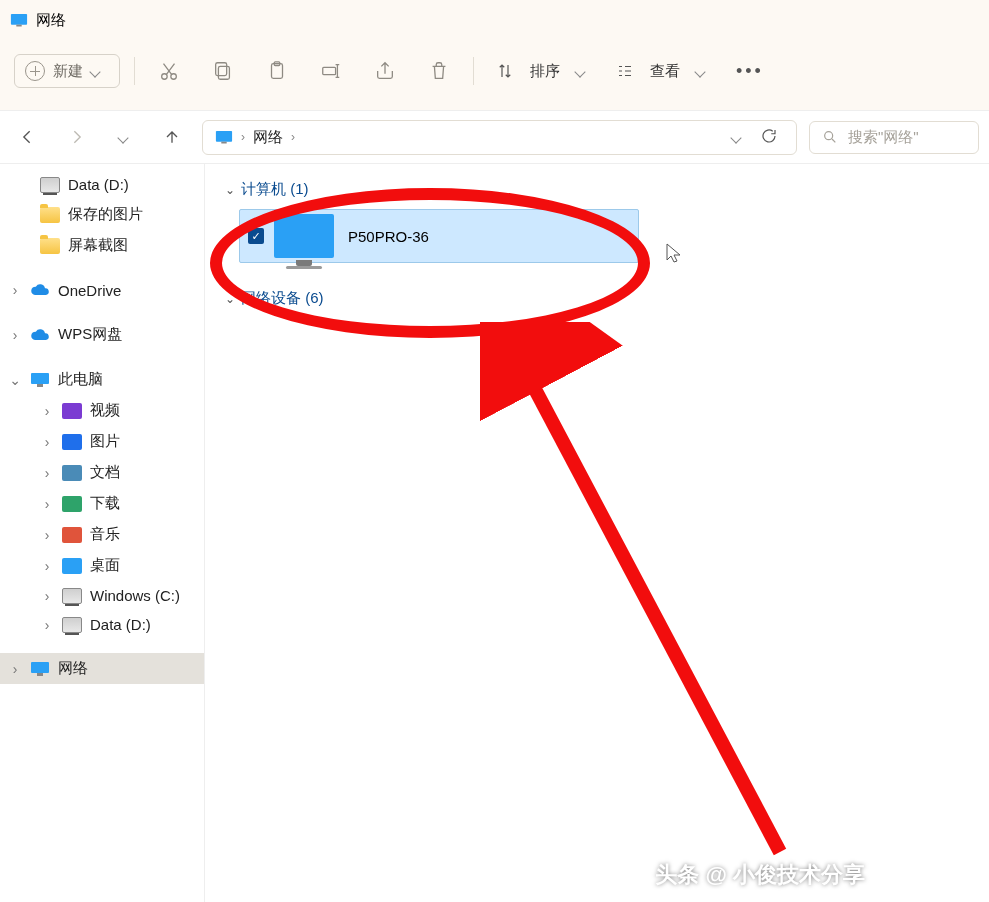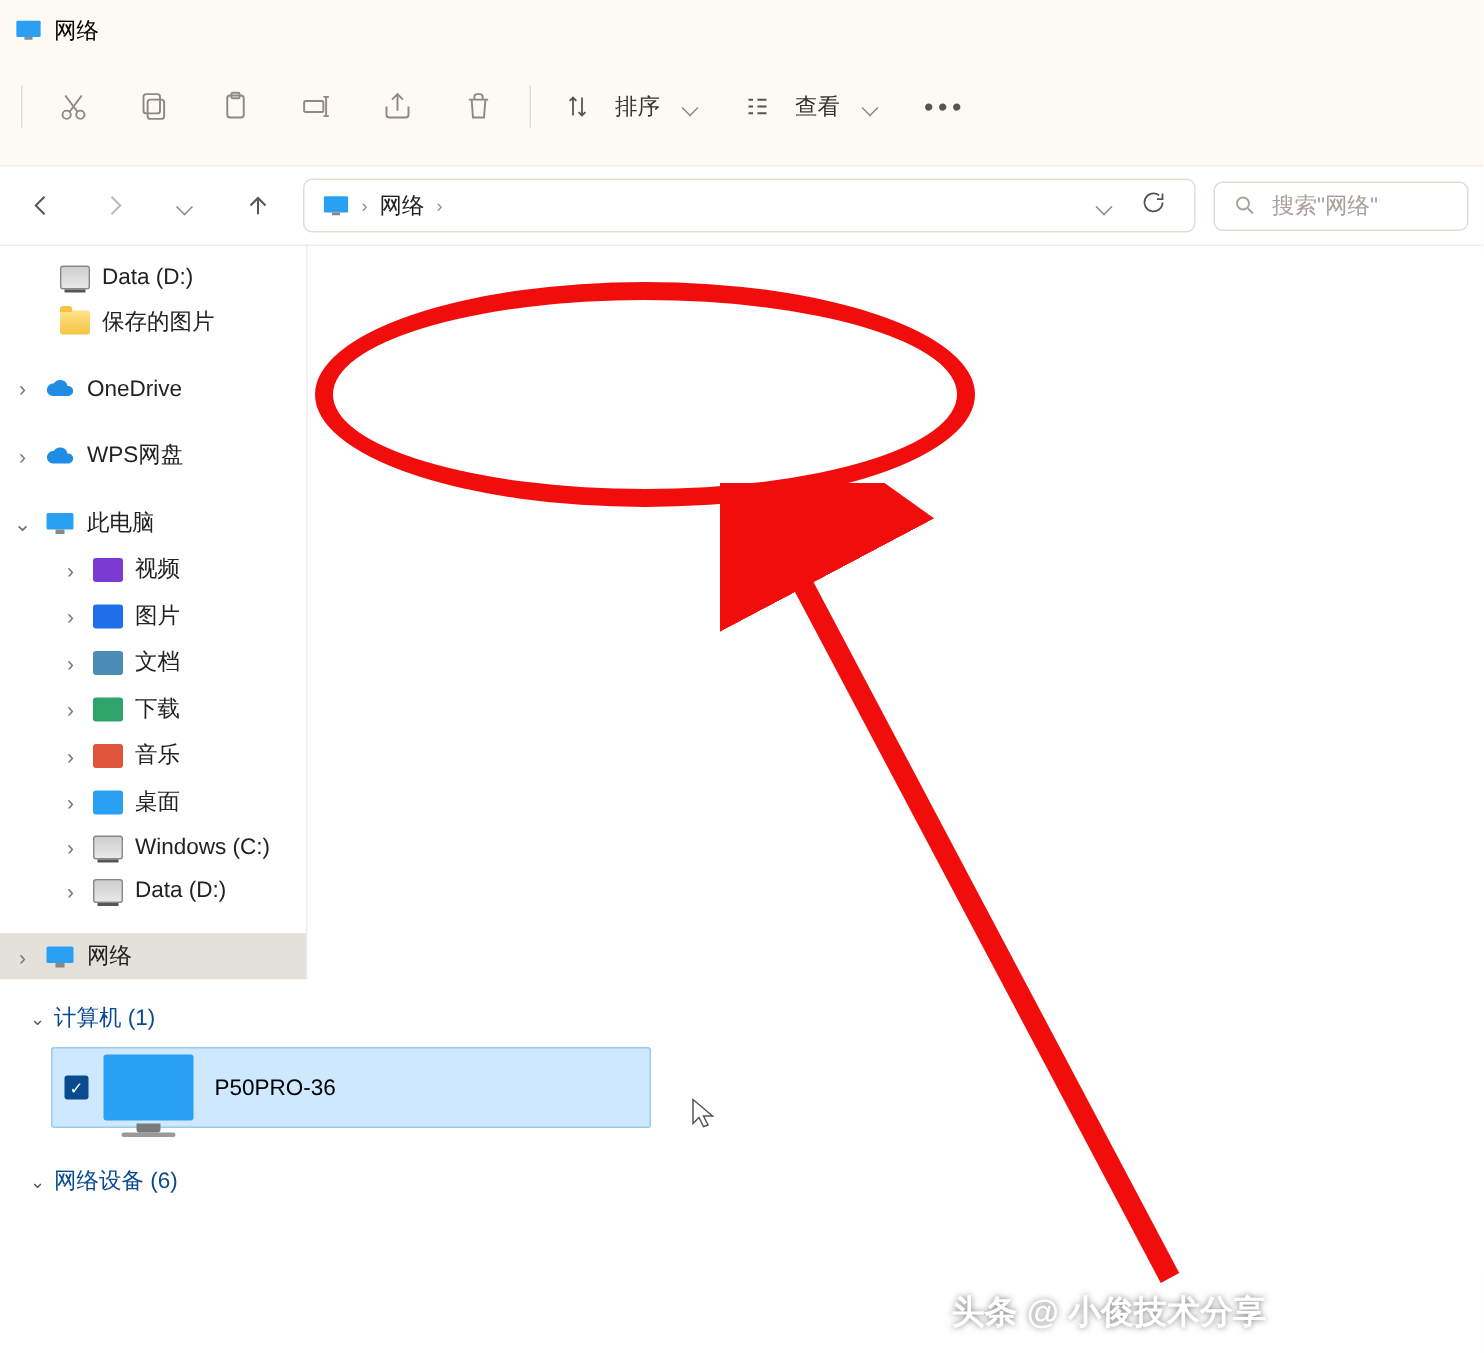--- a/index.html
+++ b/index.html
@@ -30,21 +30,21 @@
   .navarrow { width: 36px; height: 36px; display: flex; align-items: center; justify-content: center; color: #555; cursor: pointer; }
   .navarrow.disabled { color: #bdbab3; cursor: default; }
   .navarrow svg { width: 20px; height: 20px; fill: none; stroke: currentColor; stroke-width: 1.6; }
   .addrbar { flex: 1; display: flex; align-items: center; gap: 8px; padding: 6px 12px; border: 1px solid #e2ddd3; border-radius: 6px; background: #fff; font-size: 15px; }
   .addrbar .seg { color: #222; }
   .addrbar .gt { color: #888; font-size: 12px; }
   .addr-actions { display: flex; align-items: center; gap: 18px; margin-left: auto; padding-right: 6px; }
   .searchbox { display: flex; align-items: center; gap: 10px; padding: 6px 12px; border: 1px solid #e2ddd3; border-radius: 6px; width: 170px; color: #a6a29a; font-size: 15px; }
 
   
-  .main { display: flex; height: calc(902px - 40px - 70px - 54px); background: #fff; flex-direction: column; }
+  .main { display: flex; height: calc(902px - 40px - 70px - 54px); background: #fff; }
   .sidebar { width: 205px; border-right: 1px solid #eee; overflow: hidden; padding-top: 6px; }
   .tree-item { display: flex; align-items: center; gap: 8px; padding: 6px 8px; font-size: 15px; color: #222; cursor: pointer; }
   .tree-item .chev { width: 14px; display: flex; justify-content: center; color: #777; font-size: 14px; }
   .tree-item.level-2 { padding-left: 40px; }
   .tree-item.selected { background: #e4e1db; }
   .folder-yellow { width: 20px; height: 16px; background: linear-gradient(#ffe08a,#f6c443); border-radius: 2px; position: relative; }
   .folder-yellow::before { content: ""; position: absolute; left: 0; top: -3px; width: 8px; height: 4px; background: #f6c443; border-radius: 2px 2px 0 0; }
   .folder-blue { width: 20px; height: 16px; background: #1f6feb; border-radius: 2px; }
   .drive { width: 20px; height: 16px; background: linear-gradient(#cfcfcf,#e8e8e8); border: 1px solid #888; border-radius: 2px; position: relative; }
   .drive::after { content: ""; position: absolute; bottom: -3px; left: 2px; right: 2px; height: 2px; background: #555; }
@@ -56,39 +56,44 @@
   .device-row { display: flex; align-items: center; padding: 4px 8px; }
   .device-row.selected { background: #cde8ff; border: 1px solid #9cc9ea; border-radius: 2px; width: 400px; }
   .checkbox { width: 16px; height: 16px; background: #0a4b8f; border-radius: 2px; display: flex; align-items: center; justify-content: center; color: #fff; font-size: 11px; margin-right: 10px; }
   .monitor-icon { width: 60px; height: 44px; background: #2aa0f5; border-radius: 2px; position: relative; margin-right: 14px; }
   .monitor-icon::after { content: ""; position: absolute; left: 22px; right: 22px; height: 6px; background: #7a7a7a; bottom: -8px; border-radius: 0 0 2px 2px; }
   .monitor-icon::before { content: ""; position: absolute; left: 12px; right: 12px; height: 3px; background: #9a9a9a; bottom: -11px; border-radius: 2px; }
   .router-icon { width: 60px; height: 30px; background: linear-gradient(#f7f7f7,#d9d9d9); border: 1px solid #bbb; border-radius: 10px 10px 4px 4px; margin-right: 14px; position: relative; }
   .router-icon::after { content: ""; position: absolute; bottom: -5px; left: 6px; right: 6px; height: 5px; background: #bbb; border-radius: 0 0 5px 5px; }
   .cursor-icon { position: absolute; left: 460px; top: 78px; }
 
-  .watermark { position: absolute; right: 145px; bottom: 12px; color: #fff; font-size: 22px; font-weight: 600; text-shadow: 0 0 4px rgba(0,0,0,.5); }
+  .watermark { position: absolute; right: 124px; bottom: 12px; color: #fff; font-size: 22px; font-weight: 600; text-shadow: 0 0 4px rgba(0,0,0,.5); }
 
   .annot-circle { position: absolute; left: 210px; top: 188px; width: 440px; height: 150px; border: 12px solid #f20d0d; border-radius: 50%; pointer-events: none; }
   .annot-arrow { position: absolute; left: 480px; top: 322px; width: 320px; height: 540px; pointer-events: none; }
 </style>
 </head>
 <body>
 
 <div class="titlebar">
   <span class="title-icon">
     <svg viewBox="0 0 20 16">
         <rect x="1" y="1" width="18" height="12" fill="#2aa0f5" rx="1"></rect>
         <rect x="7" y="13" width="6" height="2" fill="#888"></rect>
       </svg>
   </span>
   <span class="title-text">网络</span>
 </div>
 
 <div class="cmdbar">
+  <div class="pill">
+    <span class="plus-circle"></span>
+    <span>新建</span>
+    <span class="chev-down"></span>
+  </div>
   <div class="divider"></div>
   <div class="iconbtn">
     <svg viewBox="0 0 24 24">
         <circle cx="7" cy="18" r="3"></circle>
         <circle cx="17" cy="18" r="3"></circle>
         <path d="M9 16 L18 4 M15 16 L6 4"></path>
       </svg>
   </div>
   <div class="iconbtn">
     <svg viewBox="0 0 24 24">
@@ -185,20 +190,24 @@
 <div class="main">
   <div class="sidebar">
     <div class="tree-item level-2">
         <span class="drive"></span>
         <span>Data (D:)</span>
       </div>
     <div class="tree-item level-2">
         <span class="folder-yellow"></span>
         <span>保存的图片</span>
       </div>
+    <div class="tree-item level-2">
+        <span class="folder-yellow"></span>
+        <span>屏幕截图</span>
+      </div>
     <div style="height:14px"></div>
     <div class="tree-item">
         <span class="chev">›</span>
         <span class="small-icon">
           <svg width="20" height="14" viewBox="0 0 24 16">
             <path d="M6 14a5 5 0 0 1 1-10 6 6 0 0 1 11 2 4 4 0 0 1 1 8Z" fill="#1f8ce6"></path>
           </svg>
         </span>
         <span>OneDrive</span>
       </div>

